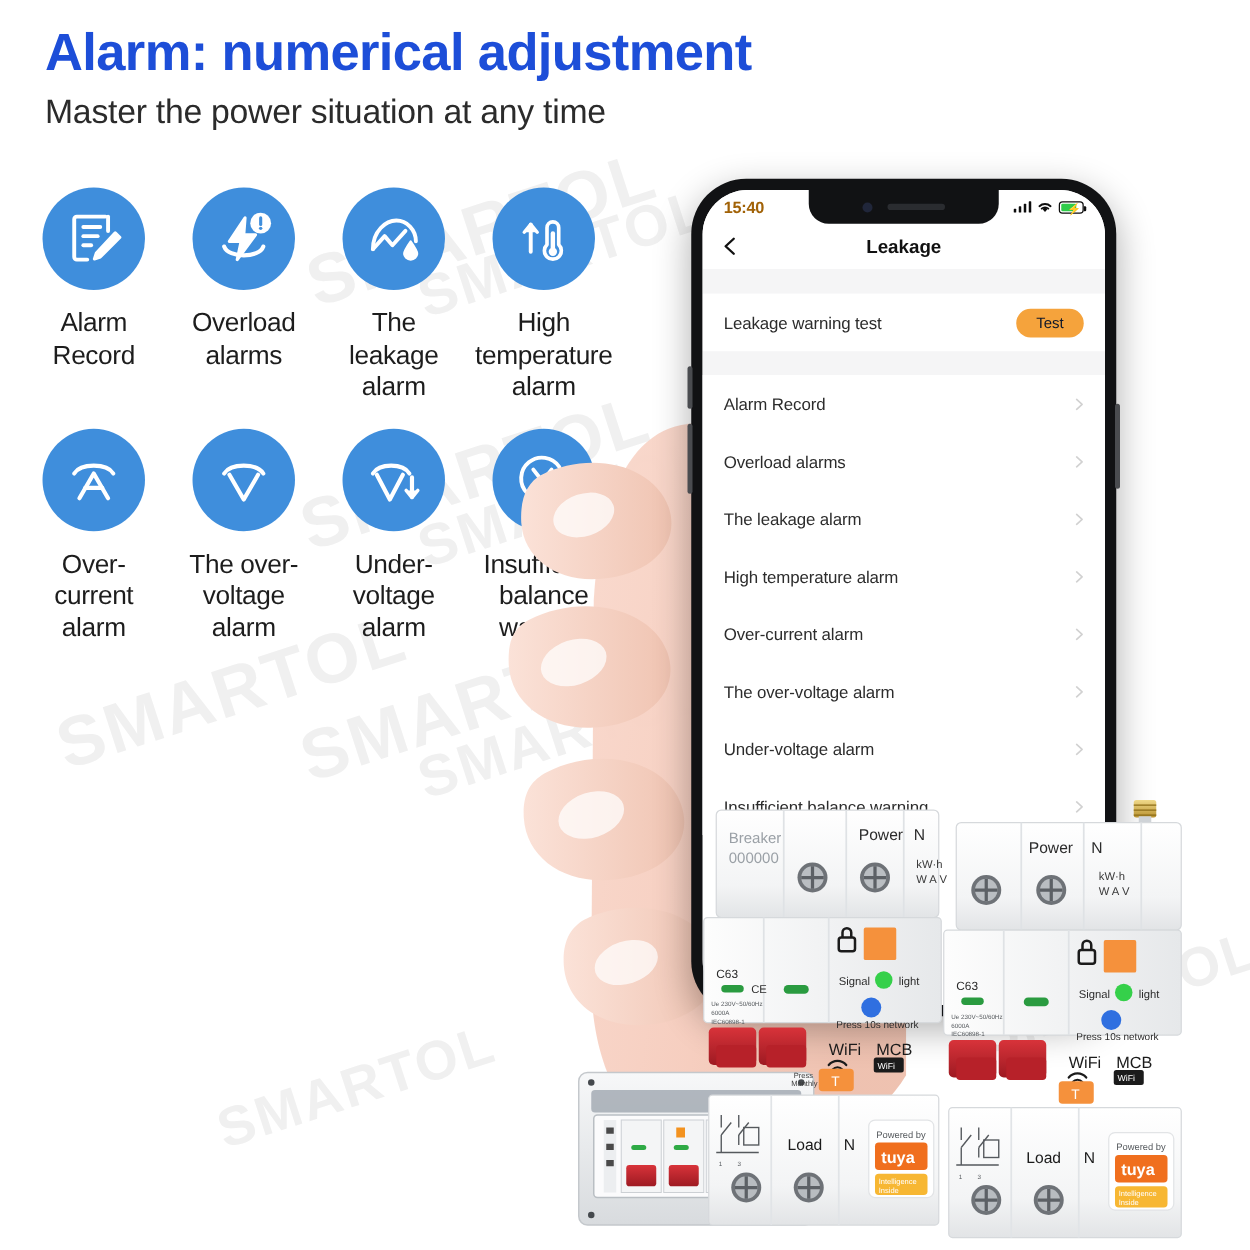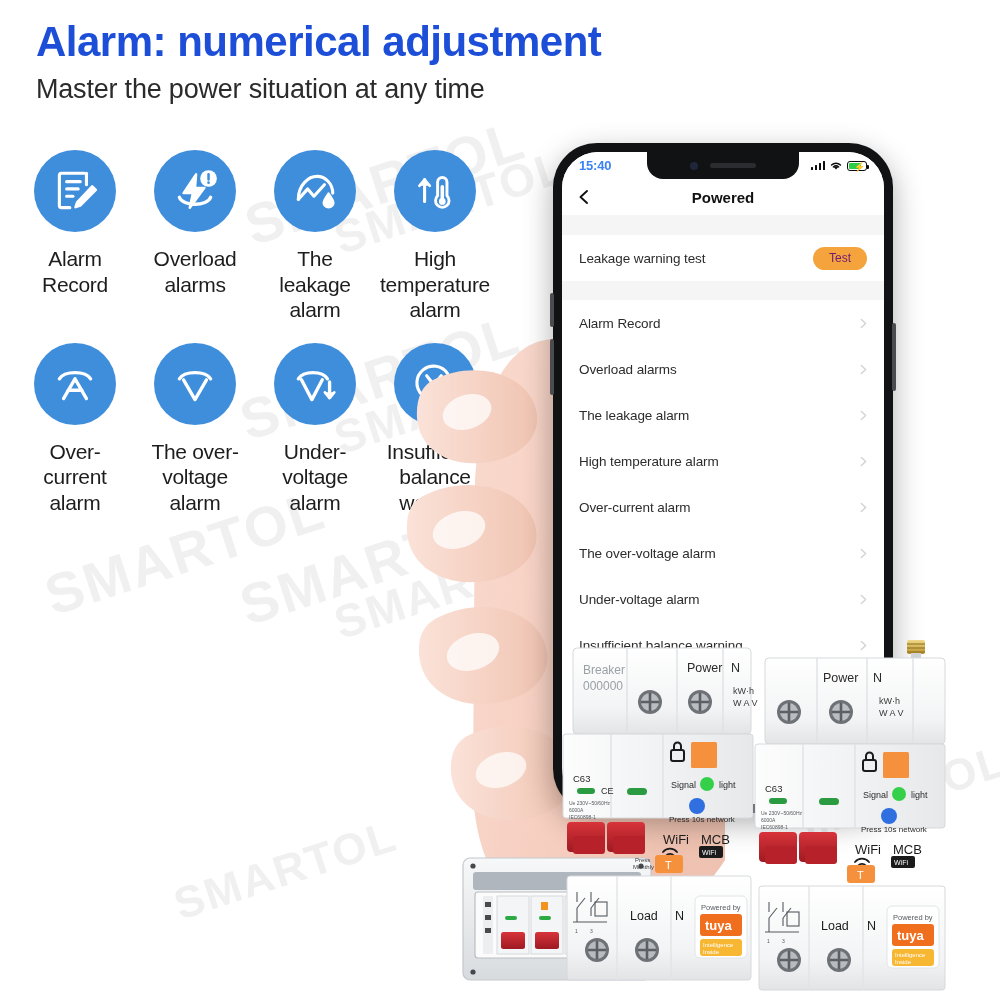--- a/index.html
+++ b/index.html
@@ -76,21 +76,21 @@
     display:flex; align-items:center; justify-content:center; gap:12px;
   }
   #notch-cam { width:8px; height:8px; border-radius:50%; background:#20263a; }
   #notch-spk { width:46px; height:5px; border-radius:3px; background:#2a2c30; }
 
   #statusbar {
     height:27px; display:flex; align-items:center;
     justify-content:space-between; padding:0 17px;
     position:relative; z-index:4; background:#fff;
   }
-  #clock { font-size:13px; font-weight:bold; color:#3b82f6; letter-spacing:-0.2px; }
+  #clock { font-size:13px; font-weight:bold; color:#a16207; letter-spacing:-0.2px; }
   #status-right { display:flex; align-items:center; gap:4px; }
   .bars { display:flex; align-items:flex-end; gap:1.5px; height:9px; }
   .bars i { width:2.5px; background:#0d0d0d; border-radius:.5px; display:block; }
   .bars i:nth-child(1){height:3.5px;} .bars i:nth-child(2){height:5.5px;}
   .bars i:nth-child(3){height:7.5px;} .bars i:nth-child(4){height:9px;}
   #battery {
     width:20px; height:10px; border:1.3px solid #0d0d0d;
     border-radius:3px; position:relative; padding:1px;
   }
   #battery::after {
@@ -114,21 +114,21 @@
   #gap1 { height:20px; }
   #gap2 { height:19px; }
 
   .card { background:#ffffff; }
   .row {
     display:flex; align-items:center; justify-content:space-between;
     padding:0 17px; height:46px; background:#fff;
   }
   .row-label { font-size:13.5px; color:#2c2c2c; letter-spacing:-0.1px; }
   #test-btn {
-    background:#f5a33c; color:#701a75; font-size:12px;
+    background:#f5a33c; color:#0f172a; font-size:12px;
     padding:5.5px 16px; border-radius:14px; font-weight:normal;
     line-height:1;
   }
   .chev { width:7px; height:11px; opacity:.45; }
 
   
   #devices { position:absolute; left:455px; top:640px; width:545px; height:360px; z-index:8; }
 </style>
 </head>
 <body>
@@ -305,21 +305,21 @@
           <div id="battery-fill"></div>
           <div id="bolt">⚡</div>
         </div>
       </div>
     </div>
 
     <div id="navbar">
       <svg id="nav-back" viewBox="0 0 18 18">
         <polyline points="12,3 5.5,9 12,15" fill="none" stroke="#111" stroke-width="1.9" stroke-linecap="round" stroke-linejoin="round"></polyline>
       </svg>
-      <div id="nav-title">Powered</div>
+      <div id="nav-title">Leakage</div>
     </div>
 
     <div id="gap1" class="gap"></div>
 
     <div class="card">
       <div class="row">
         <div class="row-label">Leakage warning test</div>
         <div id="test-btn">Test</div>
       </div>
     </div>

